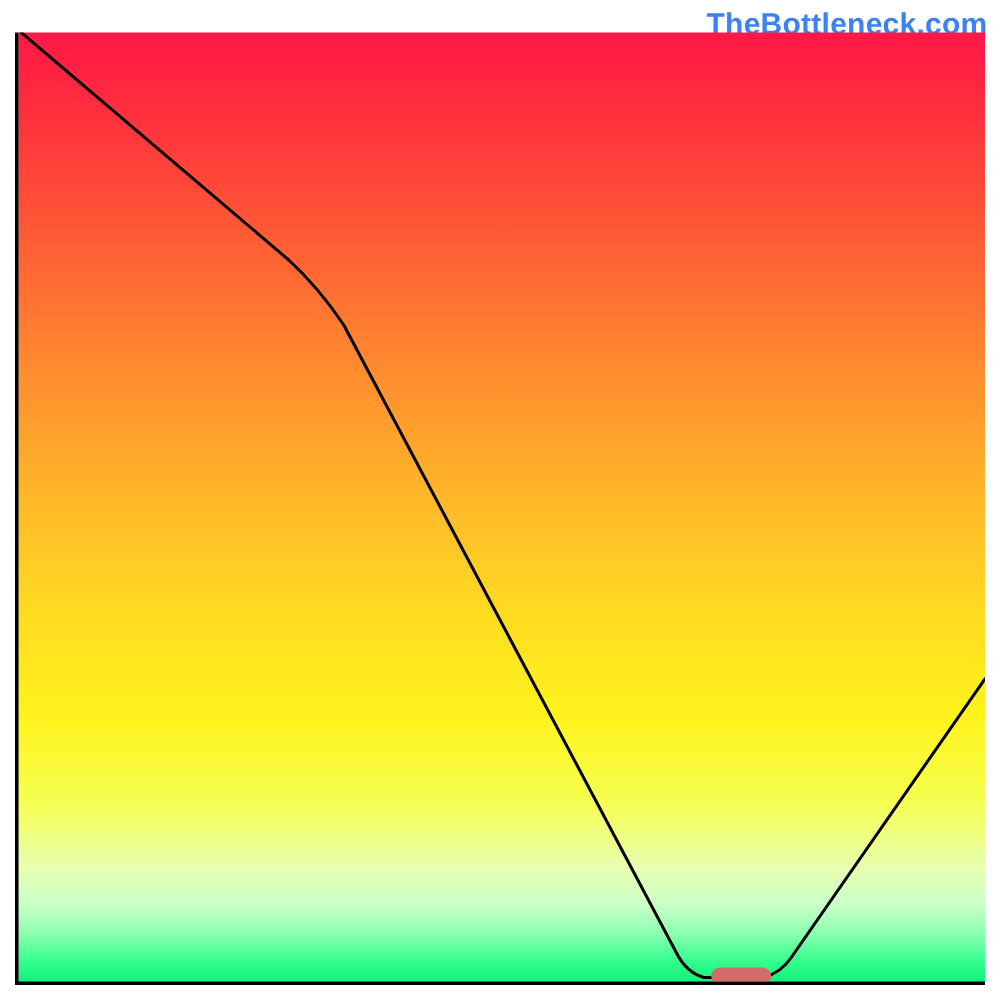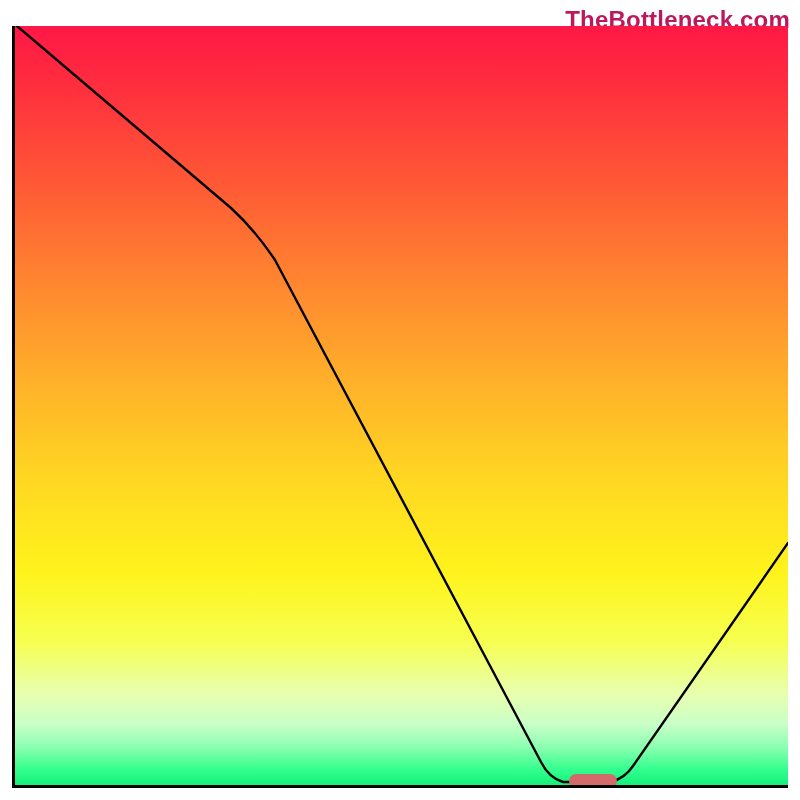--- a/index.html
+++ b/index.html
@@ -15,21 +15,21 @@
     position: relative;
     width: 800px;
     height: 800px;
   }
   .watermark {
     position: absolute;
     top: 6px;
     right: 10px;
     font-size: 24px;
     font-weight: 600;
-    color: #be185d;
+    color: #3b82f6;
     letter-spacing: 0.2px;
   }
   .plot-area {
     position: absolute;
     left: 12px;
     top: 26px;
     width: 776px;
     height: 762px;
     border-left: 3px solid #000;
     border-bottom: 3px solid #000;

